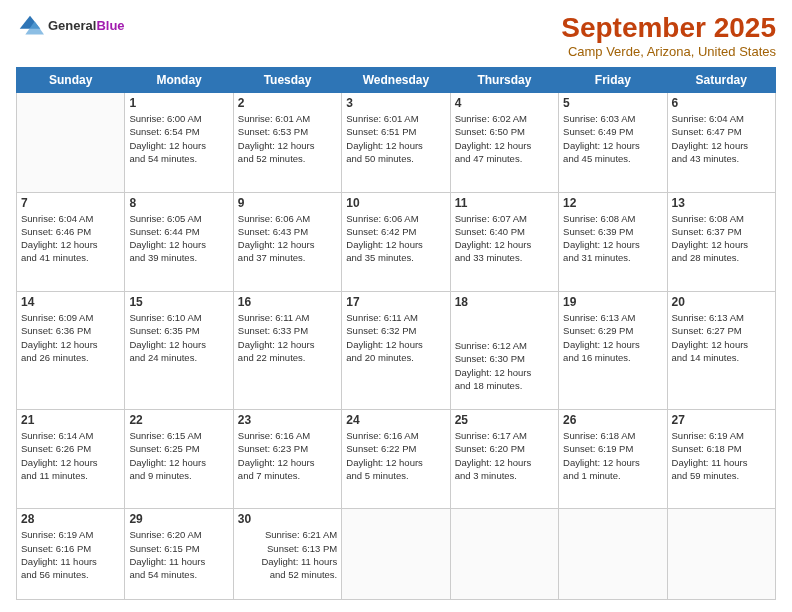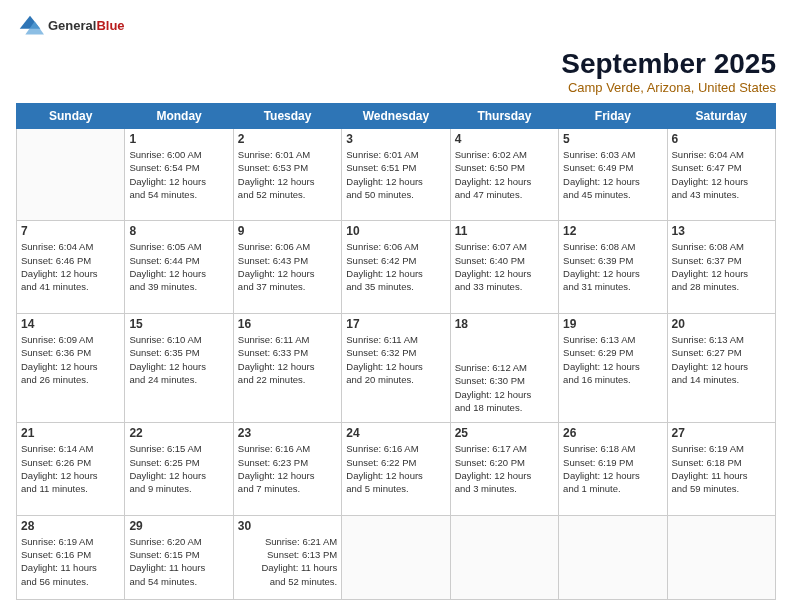--- a/index.html
+++ b/index.html
@@ -29,33 +29,32 @@
       gap: 4px;
     }
     .logo-text {
       display: flex;
       flex-direction: row;
       font-size: 13px;
       font-weight: bold;
       line-height: 1.2;
     }
     .logo-text .general { color: #333; }
-    .logo-text .blue { color: #b91c1c; }
+    .logo-text .blue { color: #a21caf; }
     .logo-icon {
       width: 28px;
       height: 28px;
     }
     .title-block {
       text-align: right;
     }
     .title-block .month-year {
       font-size: 28px;
       font-weight: bold;
-      color: #0f172a;
-      margin-top: 36px;
+      color: #c2410c;
     }
     .title-block .location {
       font-size: 13px;
       color: #a16207;
     }
     .calendar {
       flex: 1;
       border: 1px solid #ccc;
       border-collapse: collapse;
       width: 100%;

